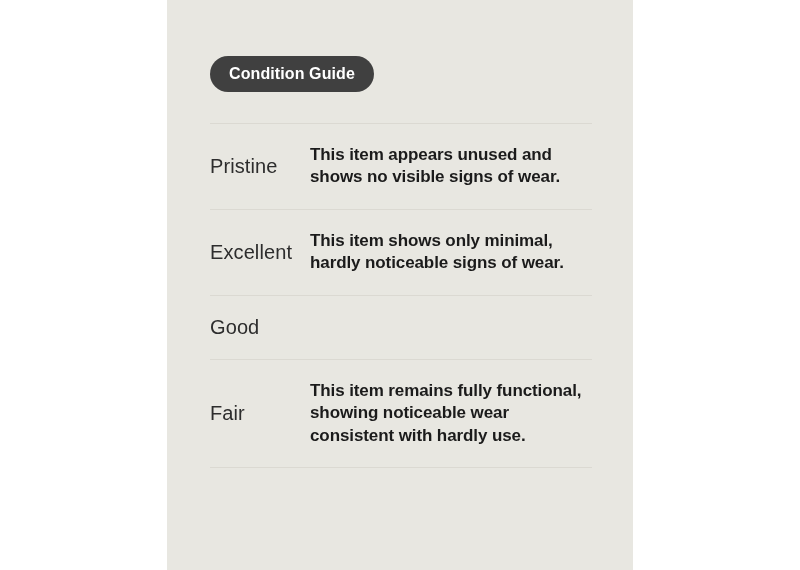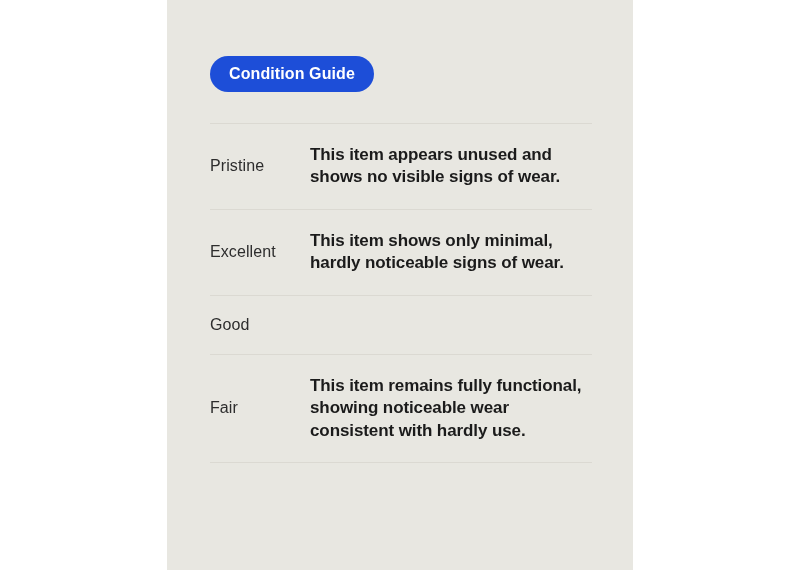--- a/index.html
+++ b/index.html
@@ -19,21 +19,21 @@
     box-sizing: border-box;
     padding: 56px 41px 0 43px;
   }
   .header {
     display: flex;
     justify-content: space-between;
     align-items: center;
     height: 36px;
   }
   .badge {
-    background: #1d4ed8;
+    background: #404040;
     color: #ffffff;
     height: 36px;
     display: inline-flex;
     align-items: center;
     padding: 0 19px;
     border-radius: 18px;
     font-size: 16px;
     font-weight: 700;
     letter-spacing: 0.1px;
     white-space: nowrap;
@@ -61,21 +61,21 @@
   }
   .row {
     display: flex;
     align-items: center;
     border-top: 1px solid #dbd9d2;
     padding: 20px 0;
   }
   .row-label {
     width: 100px;
     flex: 0 0 100px;
-    font-size: 16px;
+    font-size: 20px;
     font-weight: 500;
     color: #2d2d2d;
     letter-spacing: 0.1px;
   }
   .row-desc {
     font-size: 17px;
     line-height: 1.32;
     font-weight: 600;
     color: #1b1b1b;
     letter-spacing: -0.1px;

